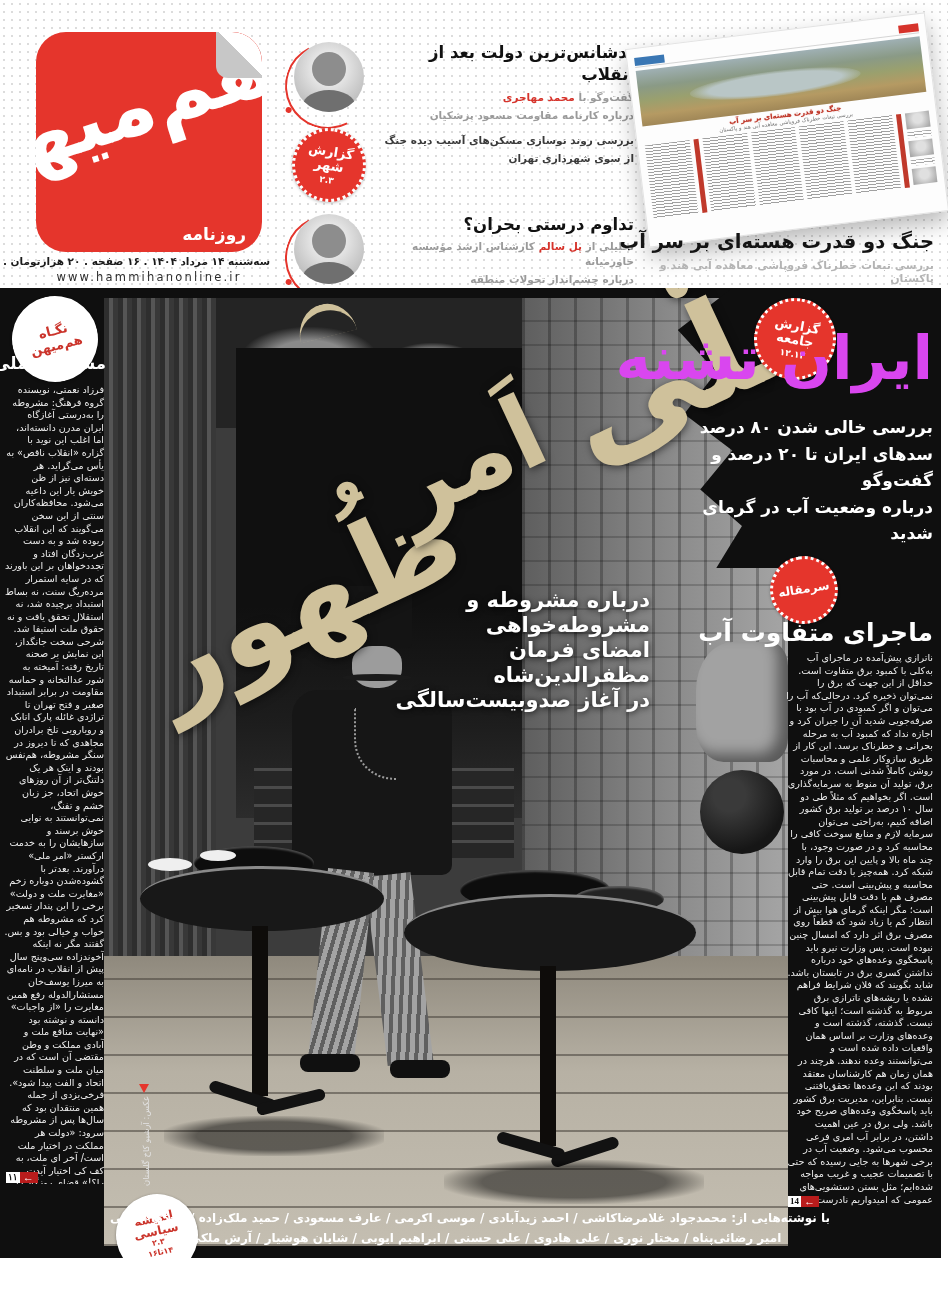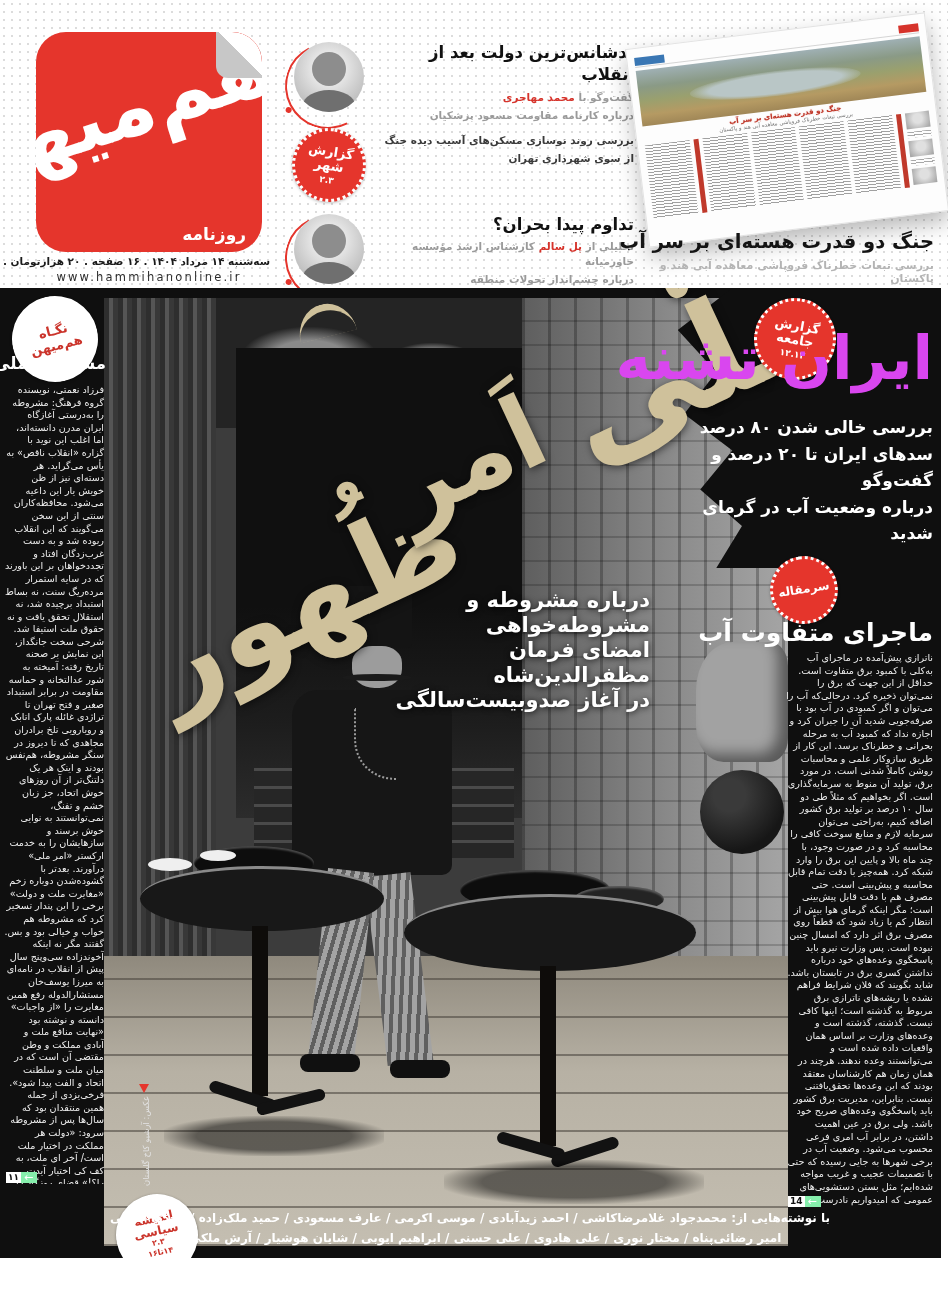--- a/index.html
+++ b/index.html
@@ -154,21 +154,21 @@
      line-height:1;white-space:nowrap;}
   .lead-standfirst{position:absolute;right:8px;top:126px;width:248px;text-align:right;color:#fff;
      font-size:17px;font-weight:bold;line-height:26.5px;}
   .badge-editorial{position:absolute;left:770px;top:268px;width:62px;height:62px;transform:rotate(-9deg);}
   .badge-editorial .b1{font-size:12px;}
   .ed-headline{position:absolute;right:8px;top:330px;color:#fff;font-size:25px;font-weight:900;}
   .col-body{position:absolute;color:#efefef;font-size:9.6px;line-height:12.6px;text-align:right;
      overflow:hidden;font-weight:500;}
   .ed-body{right:8px;top:364px;width:147px;height:556px;}
   .col-jump{position:absolute;left:2px;bottom:1px;display:flex;direction:ltr;align-items:center;gap:3px;
-     background:#86efac;padding-right:4px;}
+     background:#b91c1c;padding-right:4px;font-family:Liberation Serif, serif;}
   .jumpbox{background:#fff;color:#111;font-size:9px;font-weight:bold;padding:0 2px;line-height:11px;}
   .jumparrow{color:#fff;font-size:11px;line-height:11px;}
   .jumparrow::before{content:"←";}
   
   .badge-opinion{position:absolute;left:12px;top:8px;width:80px;height:80px;transform:rotate(-14deg);}
   .op-headline{position:absolute;left:4px;top:66px;width:102px;text-align:right;color:#fff;
      font-size:16.5px;font-weight:900;white-space:nowrap;}
   .op-body{left:4px;top:96px;width:100px;height:800px;}
   
   .badge-authors{position:absolute;left:116px;top:906px;width:76px;height:76px;transform:rotate(-12deg);}
@@ -220,21 +220,21 @@
         <div class="teaser-s" style="color:#3a3a3a">از سوی شهرداری تهران</div>
       </div>
     </div>
 
     <div class="teaser t3">
       <div class="portrait-wrap">
         <div class="red-arc"></div>
         <div class="portrait"></div>
       </div>
       <div class="teaser-text">
-        <div class="teaser-h">تداوم پیدا بحران؟</div>
+        <div class="teaser-h">تداوم درستی بحران؟</div>
         <div class="teaser-s">
           <span>تحلیلی از</span>
           <span class="hl">پل سالم</span>
           <span>کارشناس ارشد مؤسسه خاورمیانه</span>
         </div>
         <div class="teaser-s">درباره چشم‌انداز تحولات منطقه</div>
       </div>
     </div>
 
     <div class="thumb-wrap">

